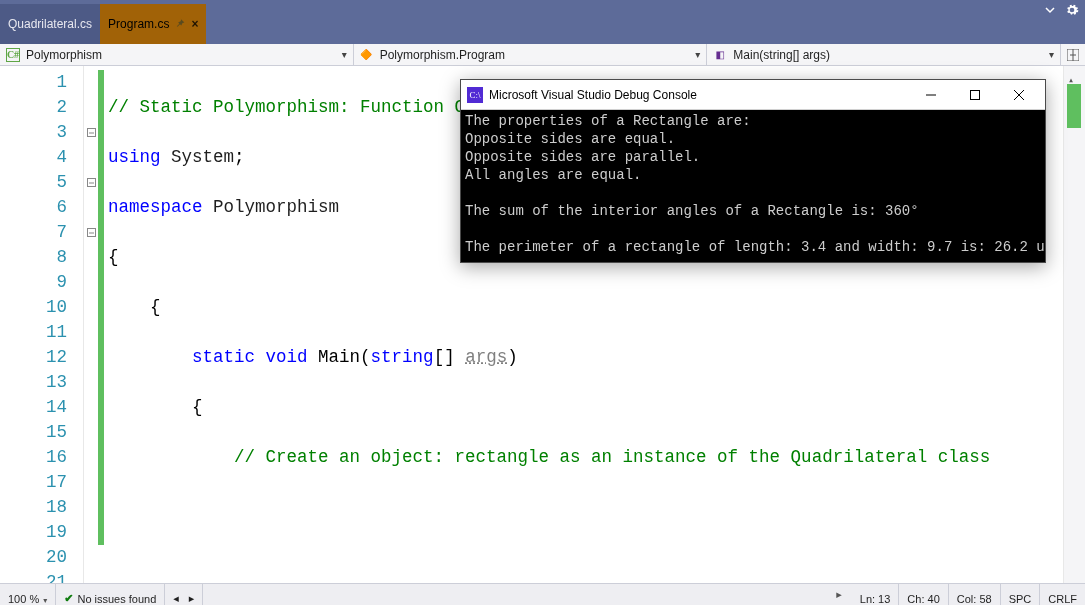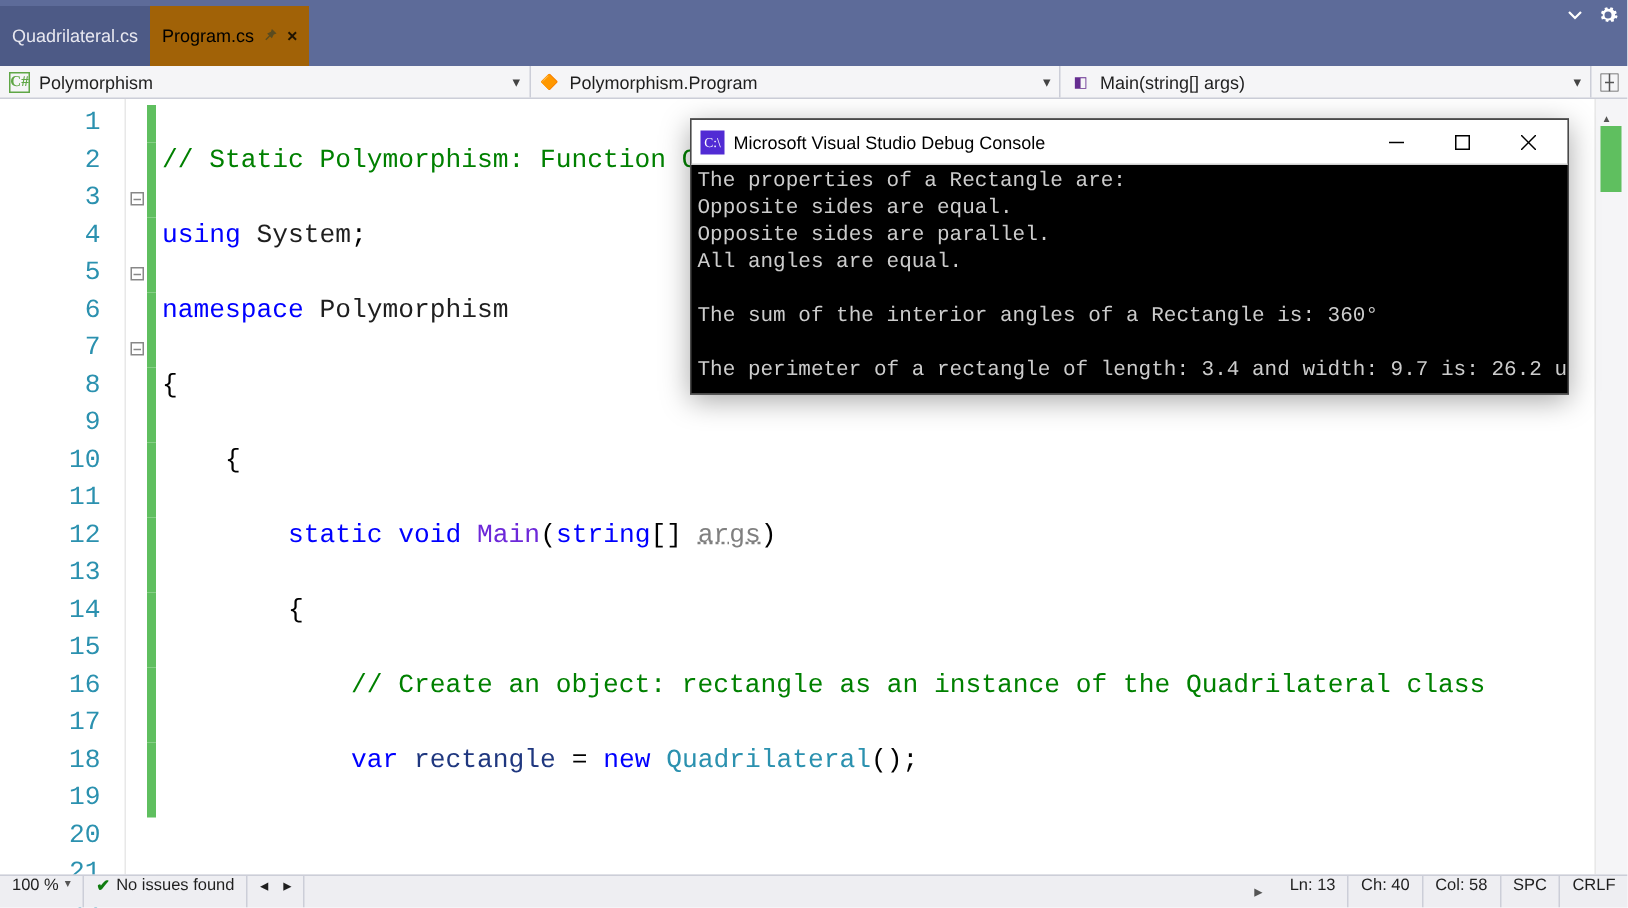--- a/index.html
+++ b/index.html
@@ -129,32 +129,32 @@
     position: absolute;
     bottom: 0; left: 0; right: 0;
     height: 22px;
     background: #eeeef2;
     border-top: 1px solid #ccced8;
     display: flex;
     align-items: center;
     font-size: 11px;
     color: #1f1f1f;
   }
-  .status-bar .seg { display:flex; align-items:flex-start; gap:4px; padding:0 8px; height:100%; border-right:1px solid #ccced8; }
+  .status-bar .seg { display:flex; align-items:flex-end; gap:4px; padding:0 8px; height:100%; border-right:1px solid #ccced8; }
   .status-bar .seg:last-child { border-right:none; }
   .status-bar .spacer { flex:1; }
   .tri-down { font-size:8px; color:#555; }
   .ok { color:#107c10; font-weight:bold; }
 
   
   .c-comment   { color: #008000; }
   .c-key       { color: #0000ff; }
   .c-ident     { color: #1f1f1f; }
   .c-class     { color: #2b91af; }
-  .c-method    { color: #6d28d9; }
+  .c-method    { color: #000000; }
   .c-param     { color: #808080; text-decoration: underline dotted; }
   .c-punct     { color: #000000; }
   .c-var       { color: #1f377f; }
   .c-new       { color: #0000ff; }
 
   
   .console {
     position: absolute;
     left: 460px;
     top: 79px;
@@ -331,21 +331,20 @@
 
   <div class="code-col">
 <div class="line"><span class="c-comment">// Static Polymorphism: Function Overloading</span></div>
 <div class="line"><span class="c-key">using</span> <span class="c-ident">System</span><span class="c-punct">;</span></div>
 <div class="line"><span class="c-key">namespace</span> <span class="c-ident">Polymorphism</span></div>
 <div class="line"><span class="c-punct">{</span></div>
 <div class="line">    <span class="c-punct">{</span></div>
 <div class="line">        <span class="c-key">static</span> <span class="c-key">void</span> <span class="c-method">Main</span><span class="c-punct">(</span><span class="c-key">string</span><span class="c-punct">[]</span> <span class="c-param">args</span><span class="c-punct">)</span></div>
 <div class="line">        <span class="c-punct">{</span></div>
 <div class="line">            <span class="c-comment">// Create an object: rectangle as an instance of the Quadrilateral class</span></div>
-<div class="line">            <span class="c-key">var</span> <span class="c-var">rectangle</span> <span class="c-punct">=</span> <span class="c-new">new</span> <span class="c-class">Quadrilateral</span><span class="c-punct">();</span></div>
 
 
 
 
 
 
 
 
 
 

